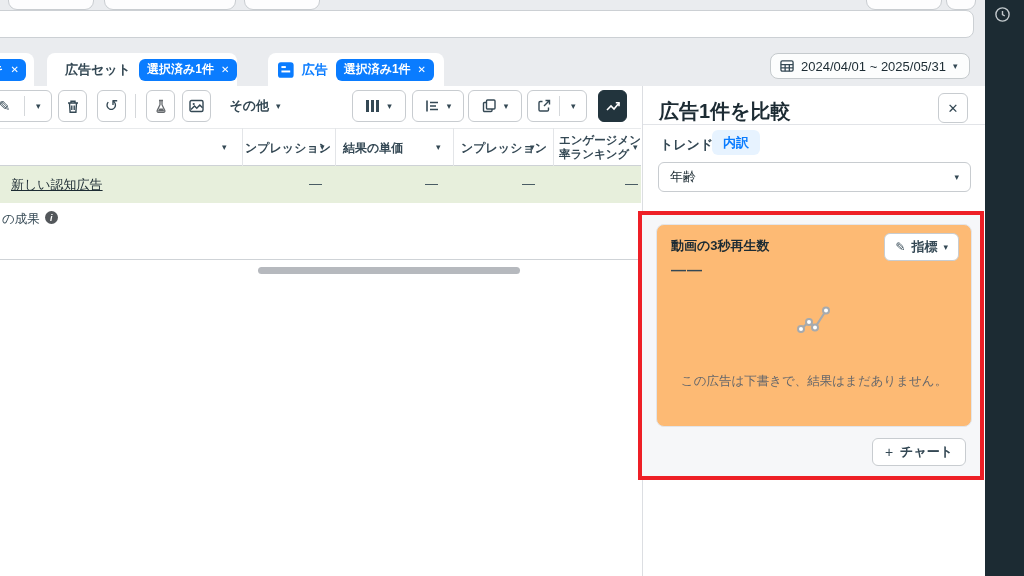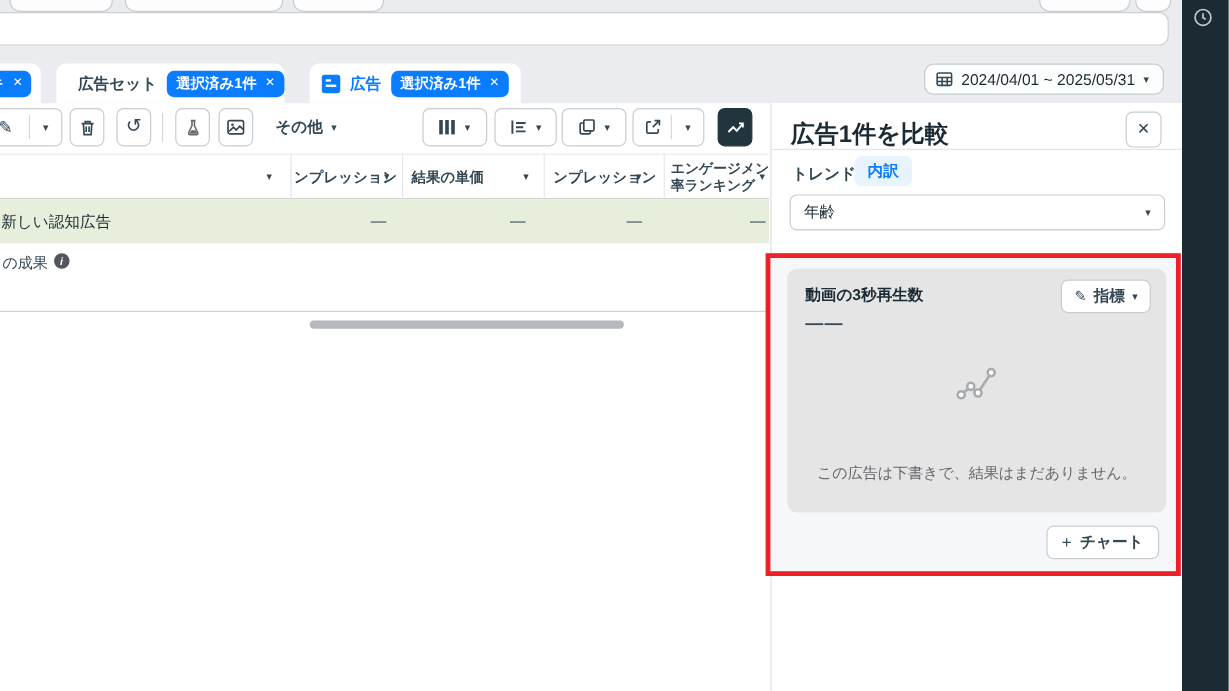--- a/index.html
+++ b/index.html
@@ -39,27 +39,27 @@
   
   .panel{left:642px;top:86px;width:343px;height:490px;background:#fff;border-left:1px solid #dcdee2;box-sizing:border-box;}
   .panel-title{left:16px;top:12px;font-size:20px;font-weight:700;color:#1c2b33;}
   .panel-close{right:17px;top:7px;width:30px;height:30px;background:#fff;border:1px solid #c8ccd0;border-radius:6px;display:flex;align-items:center;justify-content:center;font-size:13px;color:#344854;box-sizing:border-box;}
   .panel-div{left:0;top:38px;width:343px;height:1px;background:#e2e4e8;}
   .ptab-trend{left:17px;top:50px;font-size:13px;font-weight:700;color:#344854;}
   .ptab-pill{left:69px;top:44px;height:25px;background:#e7f3ff;color:#0a7cff;border-radius:6px;display:flex;align-items:center;padding:0 11px;font-size:13px;font-weight:700;}
   .pselect{left:15px;top:76px;width:313px;height:30px;border:1px solid #c8ccd0;border-radius:6px;display:flex;align-items:center;justify-content:space-between;padding:0 11px;box-sizing:border-box;font-size:13px;color:#1c2b33;background:#fff;}
   
   .redbox{left:-5px;top:125px;width:346px;height:269px;border:4px solid #ee1f26;background:#f6f7f9;box-sizing:border-box;}
-  .mcard{left:14px;top:9px;width:316px;height:203px;background:#e5e5e5;border:1px solid #e3e5e9;border-radius:8px;box-sizing:border-box;}
+  .mcard{left:14px;top:9px;width:316px;height:203px;background:#fdba74;border:1px solid #e3e5e9;border-radius:8px;box-sizing:border-box;}
   .mcard-title{left:14px;top:12px;font-size:13px;font-weight:700;color:#1c2b33;}
   .metric-btn{right:12px;top:8px;height:28px;background:#fff;border:1px solid #c8ccd0;border-radius:6px;display:flex;align-items:center;gap:6px;padding:0 10px;font-size:13px;font-weight:700;color:#344854;box-sizing:border-box;}
   .mvalue{left:14px;top:36px;font-size:15px;font-weight:700;color:#344854;letter-spacing:1px;}
   .squiggle{left:139px;top:76px;}
   .empty-title{left:0;top:126px;width:314px;text-align:center;font-size:13px;font-weight:700;color:#1c2b33;}
-  .empty-desc{left:17px;top:147px;width:280px;text-align:center;font-size:12.5px;color:#65676b;line-height:1.55;margin-top:13px;}
+  .empty-desc{left:17px;top:147px;width:280px;text-align:center;font-size:12.5px;color:#65676b;line-height:1.55;}
   .chart-btn{right:14px;bottom:10px;height:28px;background:#fff;border:1px solid #c8ccd0;border-radius:6px;display:flex;align-items:center;gap:7px;padding:0 12px;font-size:13px;font-weight:700;color:#344854;box-sizing:border-box;}
   .plus{font-size:14px;font-weight:400;}
   
   .sidebar{left:985px;top:0;width:39px;height:576px;background:#1c2b33;}
 </style>
 </head>
 <body>
 
 <div class="stage">
 
@@ -89,21 +89,21 @@
           <rect x="8" y="8" width="5" height="5"></rect>
       </g>
     </svg>
     <span class="tab-label">広告セット</span>
     <span class="badge">
       <span>選択済み1件</span>
       <span class="x">✕</span>
     </span>
   </div>
 
-  <div class="abs tab" style="left:258px;width:176px;">
+  <div class="abs tab" style="left:268px;width:176px;">
     <svg width="16" height="16" viewBox="0 0 16 16">
       <rect x="0" y="0" width="16" height="16" rx="3" fill="#0a7cff"></rect>
       <rect x="3.5" y="4" width="4.5" height="2" fill="#fff"></rect>
       <rect x="3.5" y="8.5" width="9" height="2" fill="#fff"></rect>
     </svg>
     <span class="tab-label" style="color:#0a7cff;">広告</span>
     <span class="badge">
       <span>選択済み1件</span>
       <span class="x">✕</span>
     </span>
@@ -236,21 +236,21 @@
   <span class="abs hlabel" style="left:559px;top:133px;font-size:11.5px;">エンゲージメント</span>
   <span class="abs hlabel" style="left:559px;top:147px;font-size:11.5px;">率ランキング</span>
   <span class="abs caret" style="left:633px;top:143px;">▾</span>
 
   <div class="abs colline" style="left:242px;"></div>
   <div class="abs colline" style="left:335px;"></div>
   <div class="abs colline" style="left:453px;"></div>
   <div class="abs colline" style="left:553px;"></div>
 
   <div class="abs row1"></div>
-  <span class="abs rowname" style="left:1px;top:176px;">新しい認知広告</span>
+  <span class="abs rowname" style="left:11px;top:176px;text-decoration:underline;">新しい認知広告</span>
   <span class="abs dash" style="left:242px;top:176px;width:80px;">—</span>
   <span class="abs dash" style="left:335px;top:176px;width:103px;">—</span>
   <span class="abs dash" style="left:453px;top:176px;width:82px;">—</span>
   <span class="abs dash" style="left:553px;top:176px;width:85px;">—</span>
 
   <div class="abs row2"></div>
   <span class="abs sumlabel" style="left:2px;top:211px;">
     <span>の成果</span>
     <span class="info-dot">i</span>
   </span>

